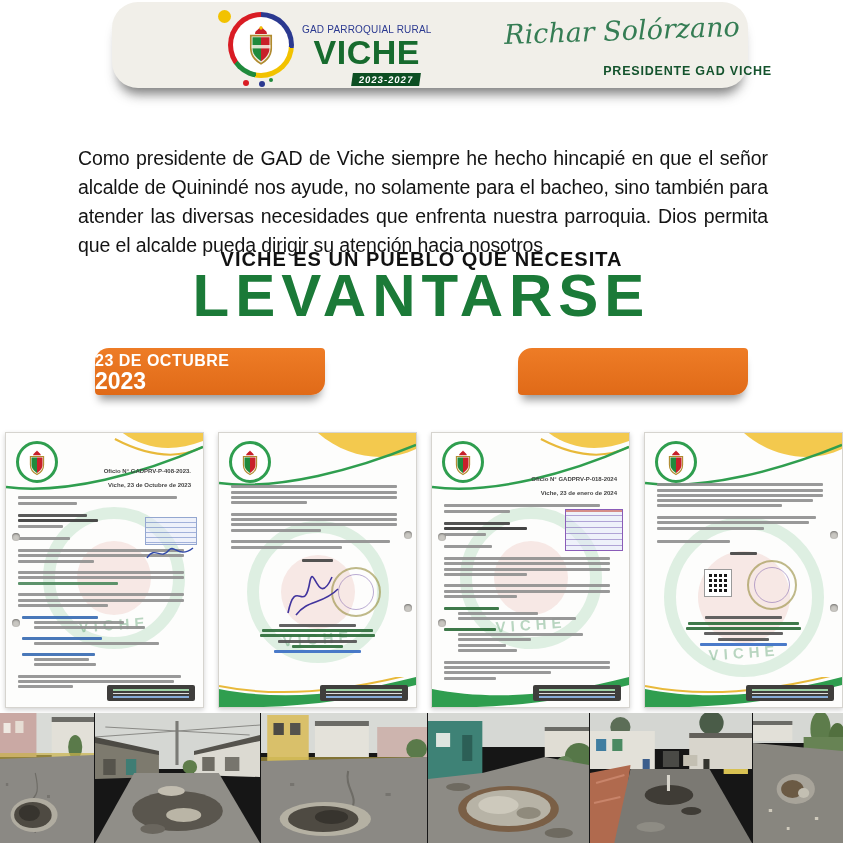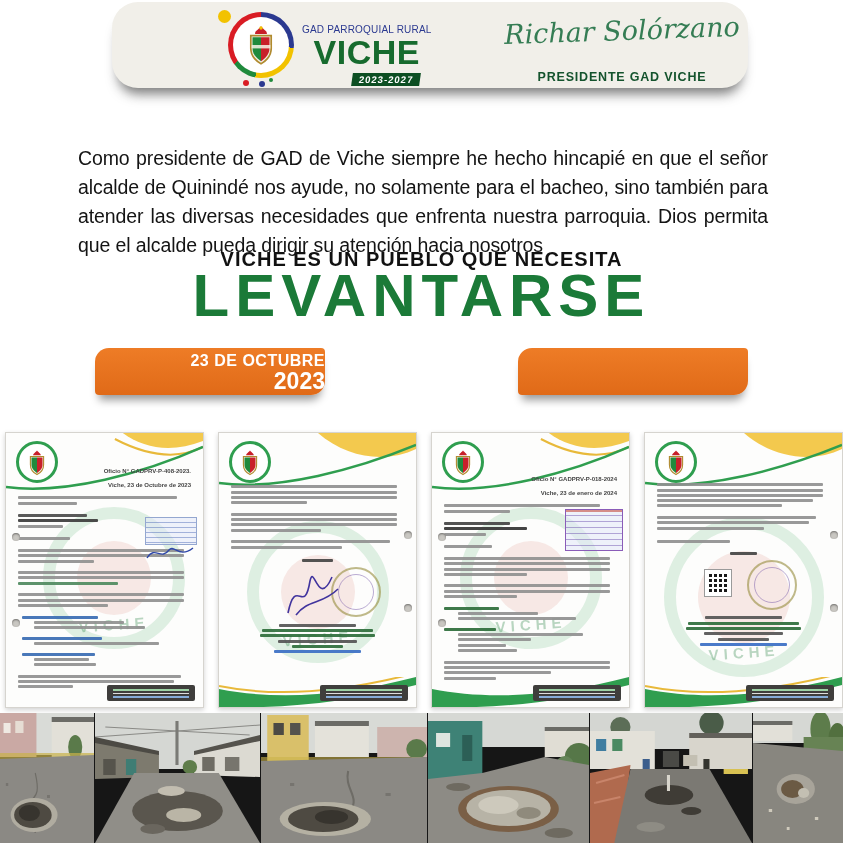--- a/index.html
+++ b/index.html
@@ -16,36 +16,36 @@
   .logo-ring .inner{position:absolute;inset:5px;border-radius:50%;background:#fff;
     display:flex;align-items:center;justify-content:center;}
   .logo-text{position:absolute;left:190px;top:22px;width:118px;text-align:right;}
   .logo-line1{font-size:10px;font-weight:400;color:#2b3990;letter-spacing:.2px;white-space:nowrap;}
   .logo-name{font-size:34px;font-weight:900;color:#176b2e;line-height:1.0;letter-spacing:.5px;}
   .logo-term{display:inline-block;background:#0d4f23;color:#fff;font-size:9.5px;font-weight:800;
     padding:1px 7px;transform:skewX(-8deg);margin-top:2px;letter-spacing:1px;}
   .sig-block{position:absolute;left:360px;top:10px;width:300px;text-align:center;}
   .sig-script{font-family:"DejaVu Serif",serif;font-style:italic;font-size:27px;color:#357d54;
     transform:rotate(-2deg);line-height:1.4;}
-  .sig-title{font-size:12.5px;font-weight:800;color:#14532d;letter-spacing:.8px;margin-top:20px;}
+  .sig-title{font-size:12.5px;font-weight:800;color:#14532d;letter-spacing:.8px;margin-top:14px;text-align:right;}
 
   
   .message{position:absolute;left:78px;top:124px;width:690px;font-size:19.5px;line-height:1.5;
     text-align:justify;color:#141414;letter-spacing:-.1px;}
 
   
   .kicker{position:absolute;left:0;top:248px;width:843px;text-align:center;
     font-size:20px;font-weight:800;color:#111;letter-spacing:1px;}
   .big-title{position:absolute;left:0;top:266px;width:843px;text-align:center;
     font-size:60px;font-weight:900;color:#1b7a38;letter-spacing:6px;line-height:1;}
 
   
   .badge{position:absolute;top:348px;width:230px;height:47px;
     background:linear-gradient(180deg,#ee7c26,#e06a18);
-    border-radius:14px 4px 14px 4px;color:#fff;text-align:right;
+    border-radius:14px 4px 14px 4px;color:#fff;text-align:left;
     box-shadow:0 9px 8px -4px rgba(0,0,0,.4);padding-top:4px;box-sizing:border-box;}
   .badge .b1{font-size:16px;font-weight:800;letter-spacing:.5px;line-height:1.15;}
   .badge .b2{font-size:23px;font-weight:800;line-height:1.0;}
   .badge-left{left:95px;} .badge-right{left:518px;}
 
   
   .doc{position:absolute;top:432px;width:199px;height:276px;background:#fdfdfc;
     border:1px solid #d6d4cf;box-sizing:border-box;overflow:hidden;
     box-shadow:0 2px 5px rgba(0,0,0,.18);}
   .doc-1{left:5px;} .doc-2{left:218px;} .doc-3{left:431px;} .doc-4{left:644px;}

